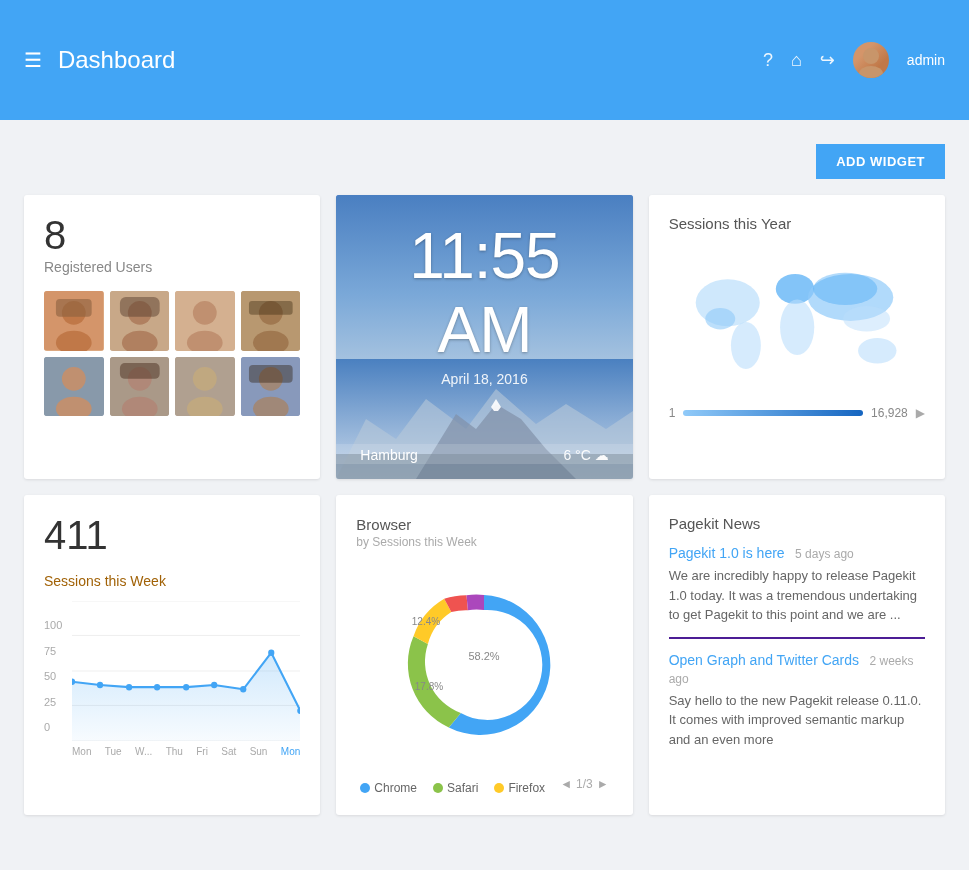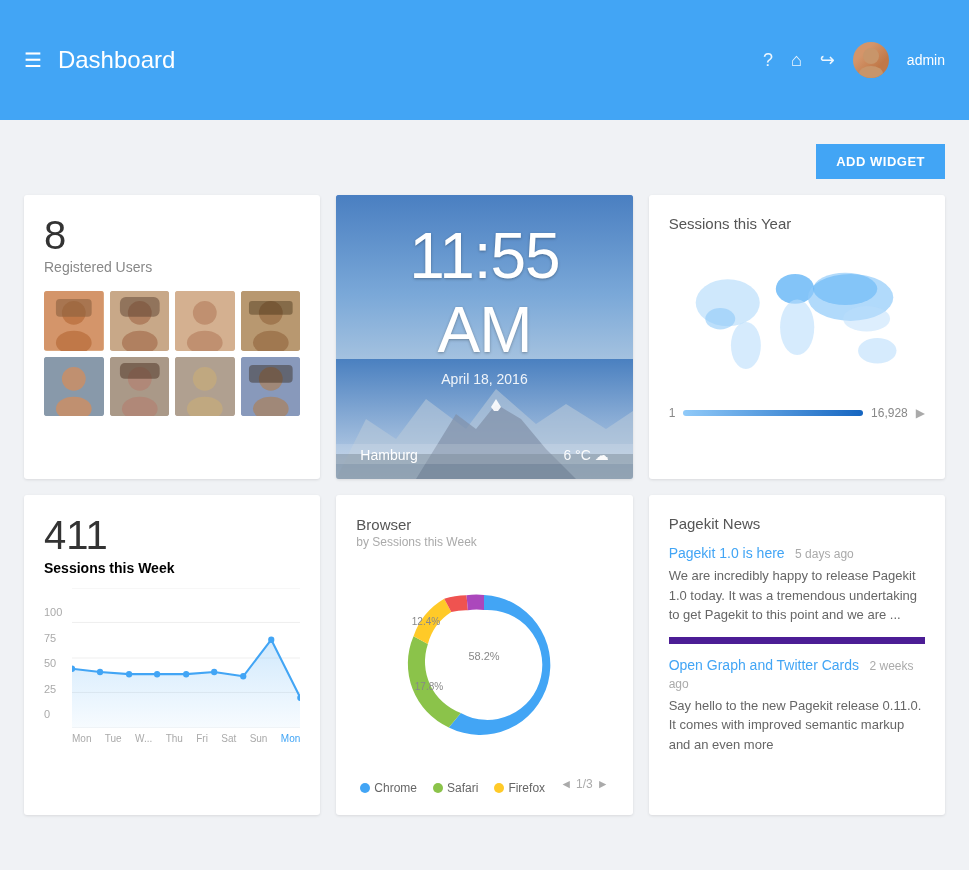--- a/index.html
+++ b/index.html
@@ -200,24 +200,23 @@
 
     
     .sessions-week-count {
       font-size: 40px;
       font-weight: 300;
       color: #333;
       line-height: 1;
     }
     .sessions-week-label {
       font-size: 14px;
-      color: #000000;
+      color: #a16207;
       margin-bottom: 12px;
-      margin-top: 5px;
-      font-weight: bold;
+      margin-top: 18px;
     }
     .chart-area {
       width: 100%;
       height: 160px;
       position: relative;
     }
     .chart-labels-y {
       position: absolute;
       left: 0;
       top: 0;
@@ -302,21 +301,21 @@
       padding: 0 4px;
     }
 
     
     .news-title {
       font-size: 15px;
       color: #555;
       margin-bottom: 12px;
     }
     .news-item {
-      border-bottom: 7px solid #4c1d95;
+      border-bottom: 2px solid #4c1d95;
       padding-bottom: 12px;
       margin-bottom: 12px;
     }
     .news-item:last-child { border-bottom: none; }
     .news-link {
       color: #42a5f5;
       font-size: 14px;
       font-weight: 500;
       text-decoration: none;
       display: inline;

